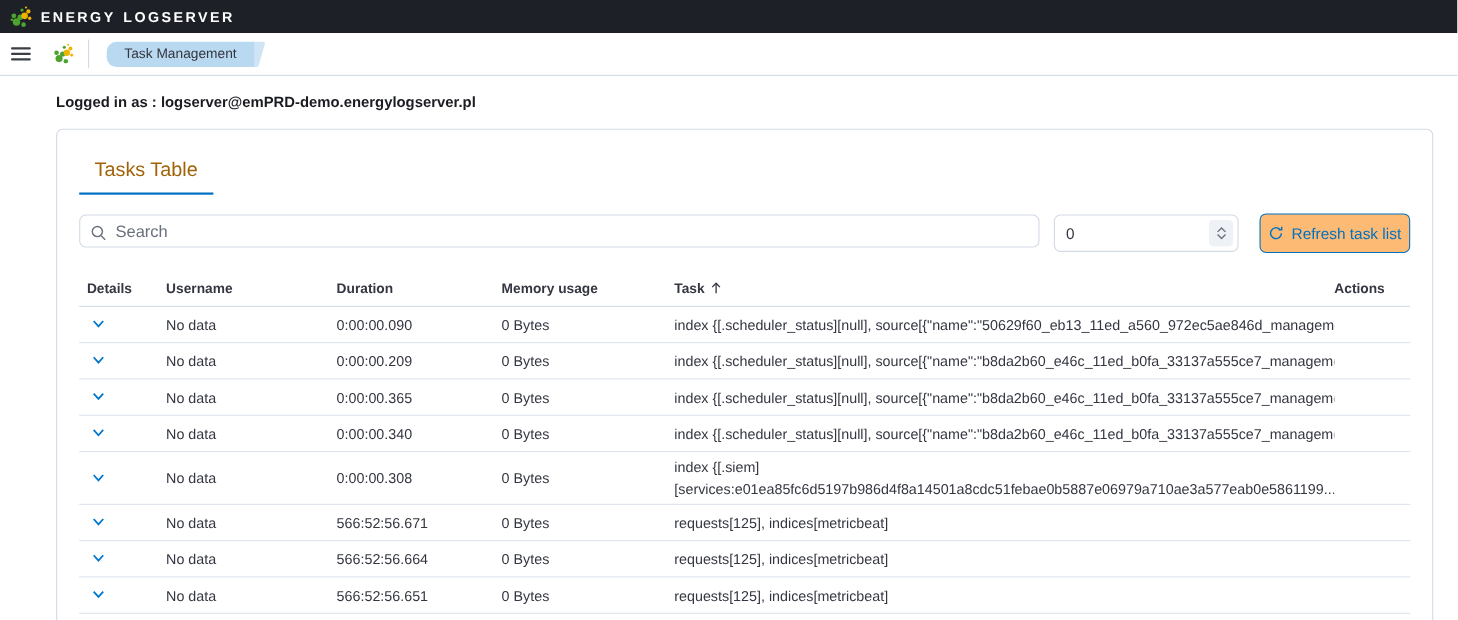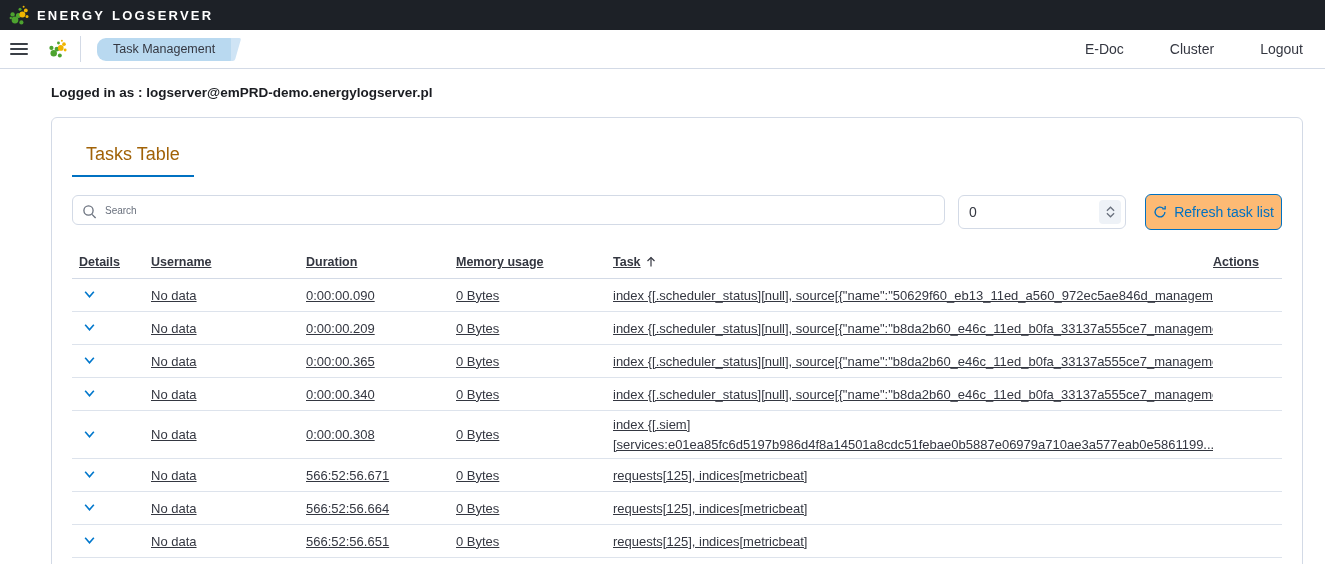--- a/index.html
+++ b/index.html
@@ -33,21 +33,21 @@
     background:#fff; border:1px solid #d3dae6; border-radius:6px; padding:24px 20px 0 20px; }
 
   .tab { display:inline-block; color:#a16207; font-size:18px; padding:2px 14px 10px 14px;
     border-bottom:2px solid #0071c2; cursor:pointer; }
 
   
   .toolbar { display:flex; align-items:stretch; margin-top:18px; height:34px; }
   .search-wrap { flex:1; position:relative; }
   .search-wrap svg { position:absolute; left:10px; top:9px; }
   .search-input { width:100%; height:30px; border:1px solid #d3dae6; border-radius:6px;
-    padding:0 10px 0 32px; font-size:10px; color:#343741; outline:none;
+    padding:0 10px 0 32px; font-size:15px; color:#343741; outline:none;
     font-family:"Liberation Sans", sans-serif; background:#fff; }
   .search-input::placeholder { color:#69707d; }
 
   .filter-group { display:flex; align-items:stretch; border:1px solid #d3dae6; border-radius:6px;
     margin-left:12px; background:#fff; overflow:hidden; }
   .filter-btn { display:flex; align-items:center; gap:6px; padding:0 14px; font-size:13.5px;
     color:#343741; cursor:pointer; background:#fff; border:none;
     font-family:"Liberation Sans", sans-serif; }
   .filter-btn + .filter-btn { border-left:1px solid #d3dae6; }
 
@@ -60,21 +60,21 @@
   .stepper svg { display:block; }
 
   .refresh-btn { margin-left:19px; width:137px; height:36px; margin-top:-1px;
     border:1px solid #0071c2; border-radius:6px; background:#fdba74; color:#0071c2;
     font-size:14px; display:flex; align-items:center; justify-content:center; gap:7px; cursor:pointer;
     font-family:"Liberation Sans", sans-serif; }
 
   
   .task-table { margin-top:22px; }
   .t-row, .t-head { display:grid; grid-template-columns:79px 155px 150px 157px 1fr 69px;
-    align-items:center; border-bottom:1px solid #dde3ec;text-decoration:underline; }
+    align-items:center; border-bottom:1px solid #dde3ec; }
   .t-head { font-size:12.5px; font-weight:700; color:#343741; padding:4px 0 9px 0; border-bottom-color:#d3dae6; }
   .t-head .c-details { padding-left:7px; }
   .t-row { min-height:33px; font-size:13px; color:#343741; }
   .t-row.tall { min-height:48px; }
   .c-details { padding-left:7px; }
   .chev-btn { background:none; border:none; cursor:pointer; padding:2px 4px; display:inline-flex; }
   .c-task { white-space:nowrap; overflow:hidden; padding-right:6px; }
   .c-task.wrap2 { white-space:pre-line; line-height:1.5; }
   .c-actions { padding-right:8px; }
   .sort-col { display:flex; align-items:center; gap:5px; cursor:pointer; }
@@ -117,25 +117,20 @@
     <circle cx="13.4" cy="9.4" r="3.0" fill="#f0b400"></circle>
       <circle cx="16.8" cy="5.4" r="1.9" fill="#f0b400"></circle>
     <circle cx="11" cy="4.2" r="1.5" fill="#4da32f"></circle>
       <circle cx="18" cy="11.6" r="1.5" fill="#f0b400"></circle>
     <circle cx="14.6" cy="1.8" r="1.0" fill="#f0b400"></circle>
   </svg>
   <div class="nav-divider"></div>
   <div class="badge-wrap">
     <div class="badge">Task Management</div>
   </div>
-  <div class="nav-links">
-    <span class="nav-link">E-Doc</span>
-    <span class="nav-link">Cluster</span>
-    <span class="nav-link">Logout</span>
-  </div>
 </div>
 
 <div class="login-status">Logged in as : logserver@emPRD-demo.energylogserver.pl</div>
 
 <div class="card">
 
   <div class="tab">Tasks Table</div>
 
   
   <div class="toolbar">

